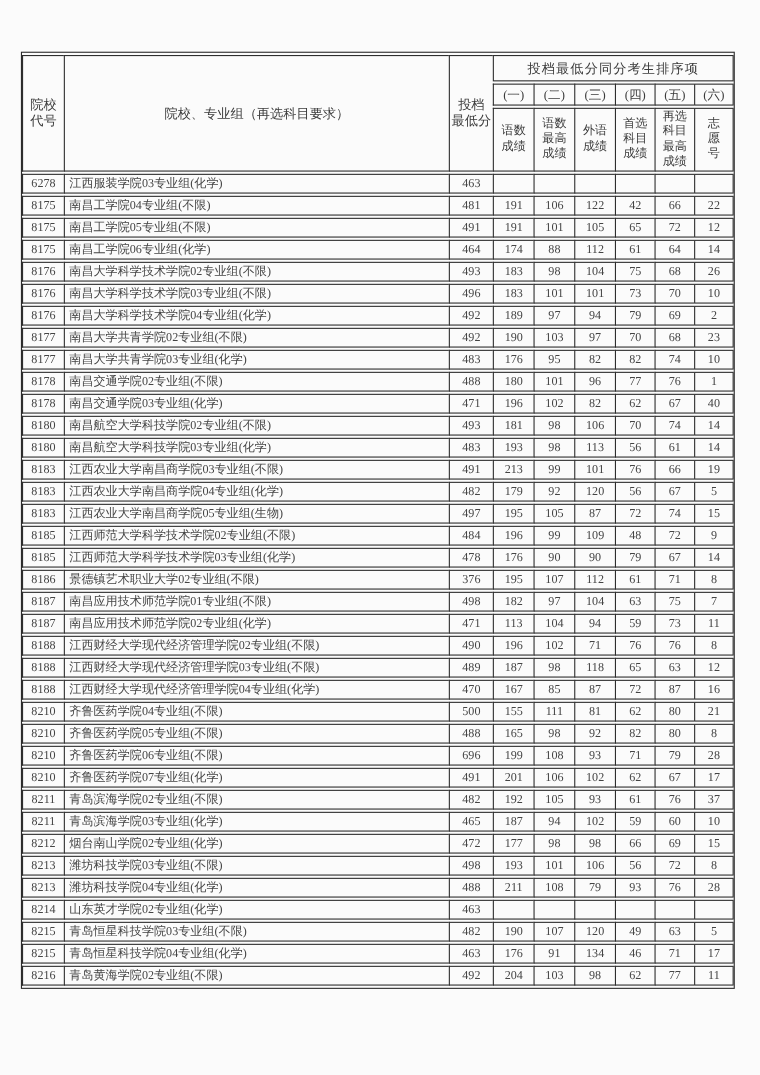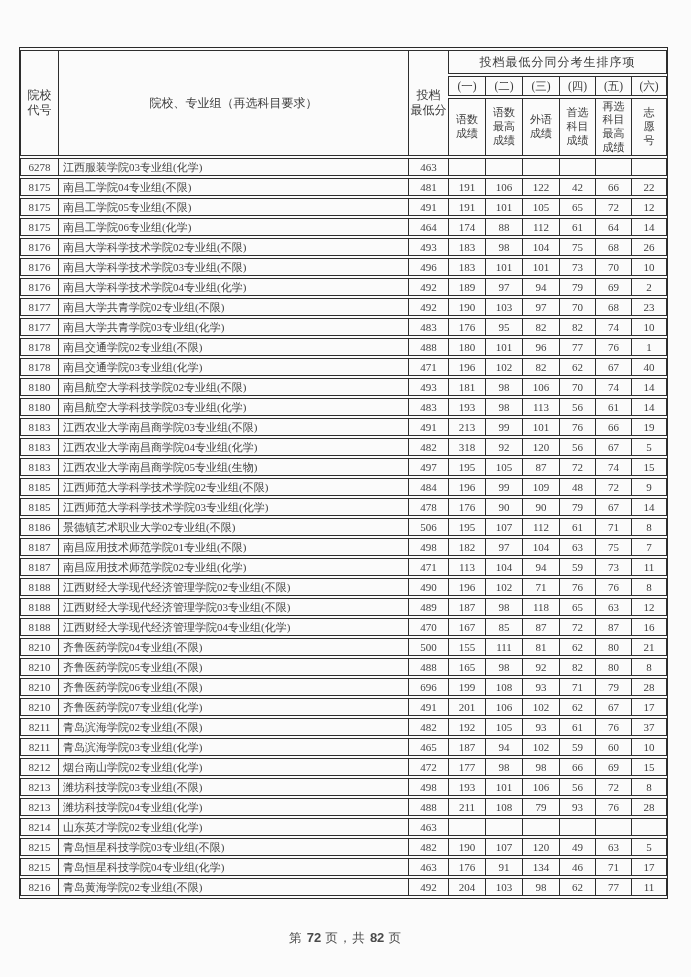--- a/index.html
+++ b/index.html
@@ -282,21 +282,21 @@
       <td class="c-val">101</td>
       <td class="c-val">76</td>
       <td class="c-val">66</td>
       <td class="c-val">19</td>
     </tr>
 
     <tr class="data-row">
       <td class="c-code">8183</td>
       <td class="c-name">江西农业大学南昌商学院04专业组(化学)</td>
       <td class="c-score">482</td>
-      <td class="c-val">318</td>
+      <td class="c-val">179</td>
       <td class="c-val">92</td>
       <td class="c-val">120</td>
       <td class="c-val">56</td>
       <td class="c-val">67</td>
       <td class="c-val">5</td>
     </tr>
 
     <tr class="data-row">
       <td class="c-code">8183</td>
       <td class="c-name">江西农业大学南昌商学院05专业组(生物)</td>
@@ -329,21 +329,21 @@
       <td class="c-val">90</td>
       <td class="c-val">90</td>
       <td class="c-val">79</td>
       <td class="c-val">67</td>
       <td class="c-val">14</td>
     </tr>
 
     <tr class="data-row">
       <td class="c-code">8186</td>
       <td class="c-name">景德镇艺术职业大学02专业组(不限)</td>
-      <td class="c-score">506</td>
+      <td class="c-score">376</td>
       <td class="c-val">195</td>
       <td class="c-val">107</td>
       <td class="c-val">112</td>
       <td class="c-val">61</td>
       <td class="c-val">71</td>
       <td class="c-val">8</td>
     </tr>
 
     <tr class="data-row">
       <td class="c-code">8187</td>
@@ -556,17 +556,14 @@
       <td class="c-val">204</td>
       <td class="c-val">103</td>
       <td class="c-val">98</td>
       <td class="c-val">62</td>
       <td class="c-val">77</td>
       <td class="c-val">11</td>
     </tr>
   </tbody>
   </table>
 
-  <div class="footer">
-    <span>第 </span><span class="num">72</span><span> 页，共 </span><span class="num">82</span><span> 页</span>
-  </div>
 
 </div>
 
 </body></html>

